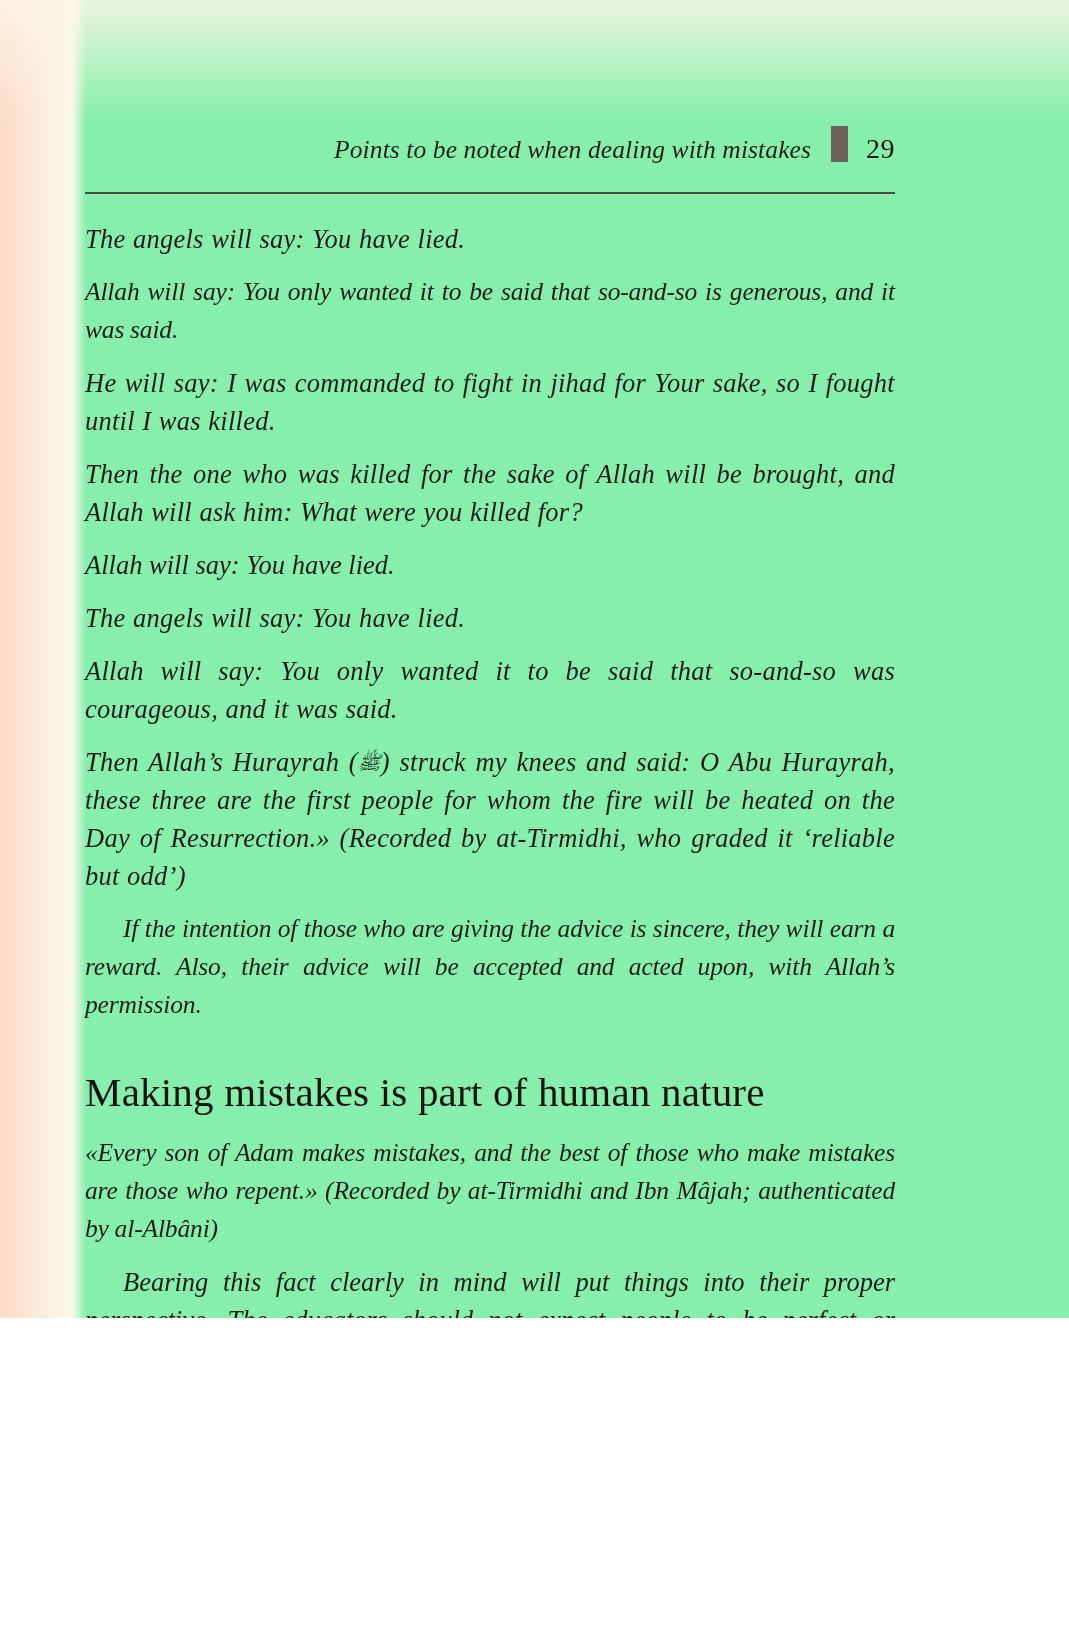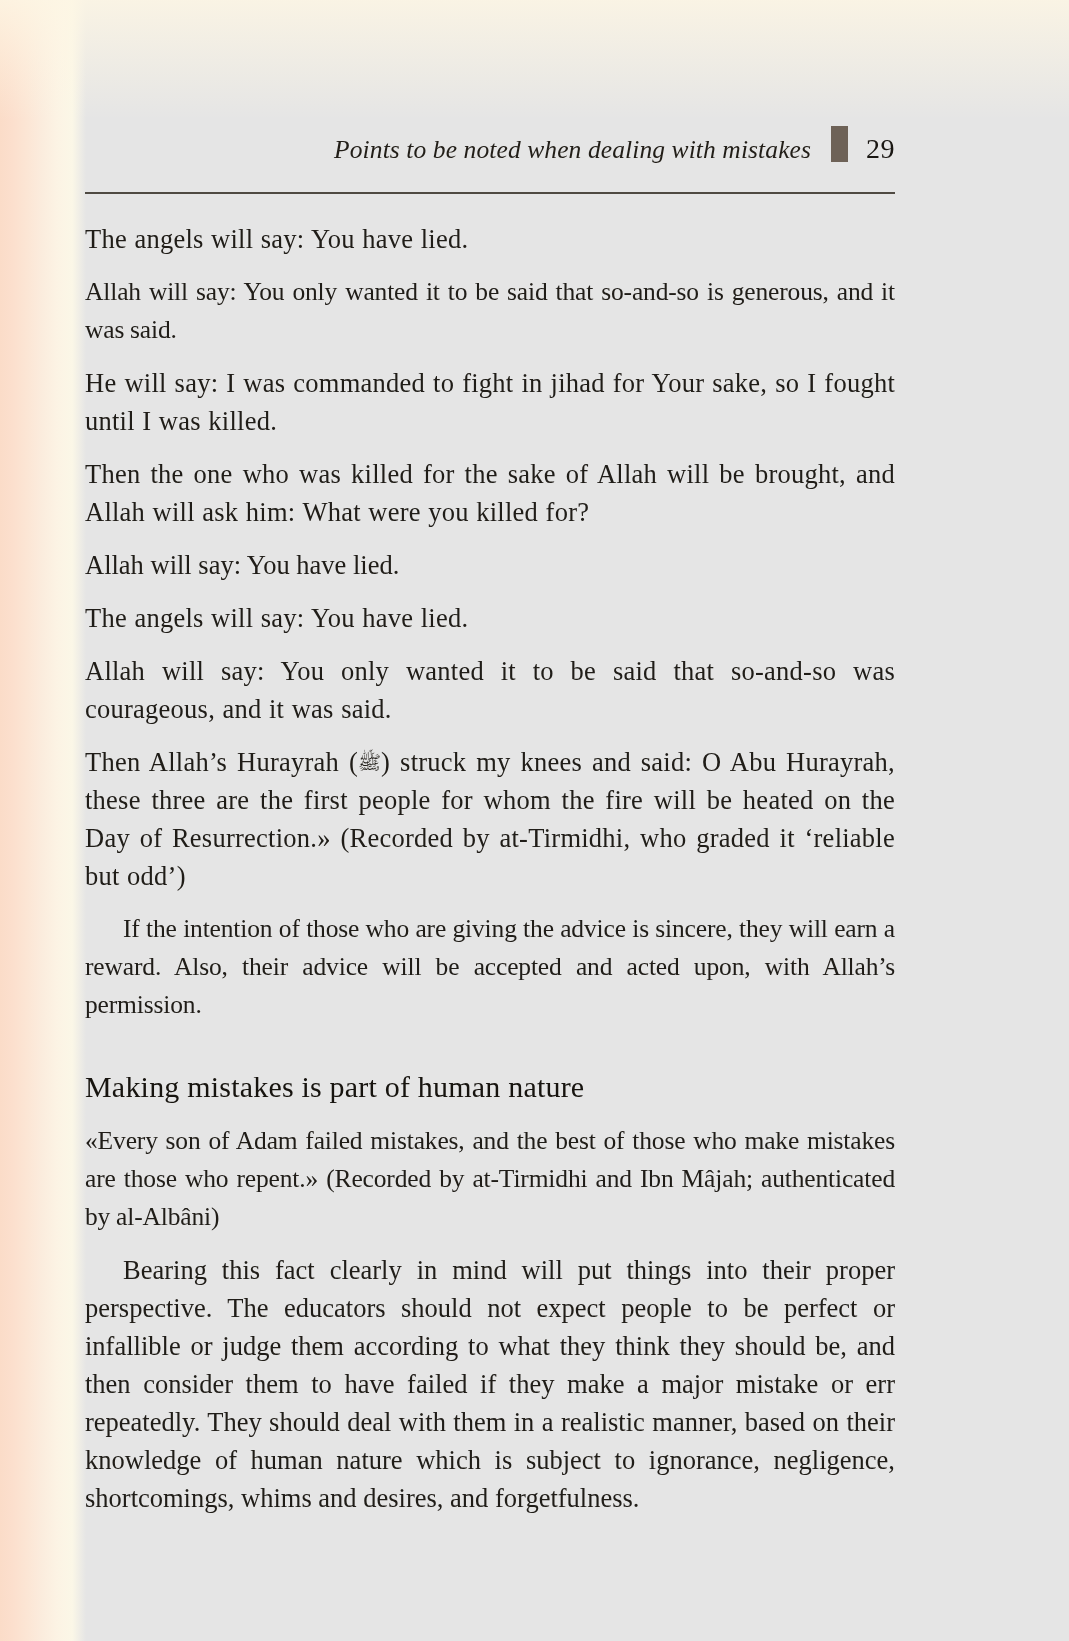--- a/index.html
+++ b/index.html
@@ -4,22 +4,22 @@
 <style>
   html, body {
     margin: 0;
     padding: 0;
     background: #ffffff;
   }
 
   #page {
     position: relative;
     width: 1069px;
-    height: 1641px;
-    background: #e5e5e5;
+    height: 1318px;
+    background: #86efac;
     overflow: hidden;
     font-family: "Liberation Serif", "DejaVu Serif", serif;
     color: #1d1a16;
   }
 
   
   #scan-left-edge {
     position: absolute;
     top: 0;
     left: 0;
@@ -104,20 +104,21 @@
   }
 
   p.para {
     margin: 0 0 15px 0;
     font-size: 26.5px;
     line-height: 38px;
     text-align: justify;
     text-justify: inter-word;
     color: #201d18;
     hyphens: none;
+    font-style: italic;
   }
 
   
   p.dense {
     font-size: 25.5px;
     letter-spacing: -0.15px;
     word-spacing: -0.4px;
   }
 
   p.wide {
@@ -125,21 +126,21 @@
     word-spacing: 0.6px;
   }
 
   p.indent {
     text-indent: 38px;
   }
 
   
   h2.section-heading {
     margin: 46px 0 18px 0;
-    font-size: 30px;
+    font-size: 41px;
     font-weight: 400;
     line-height: 1.12;
     letter-spacing: 0.2px;
     color: #17140f;
     font-family: "Liberation Serif", "DejaVu Serif", serif;
   }
 
   .honorific {
     font-size: 0.72em;
     font-family: "DejaVu Sans", sans-serif;
@@ -184,18 +185,18 @@
         <span>Then Allah’s Hurayrah (</span><span class="honorific">ﷺ</span><span>) struck my knees and said: O Abu Hurayrah, these three are the first people for whom the fire will be heated on the Day of Resurrection.» (Recorded by at-Tirmidhi, who graded it ‘reliable but odd’)</span>
       </p>
 
       <p class="para dense indent">If the intention of those who are giving the advice is sincere, they will earn a reward. Also, their advice will be accepted and acted upon, with Allah’s permission.</p>
 
     </div>
 
     <h2 class="section-heading">Making mistakes is part of human nature</h2>
 
 
-    <p class="para dense">«Every son of Adam failed mistakes, and the best of those who make mistakes are those who repent.» (Recorded by at-Tirmidhi and Ibn Mâjah; authenticated by al-Albâni)</p>
+    <p class="para dense">«Every son of Adam makes mistakes, and the best of those who make mistakes are those who repent.» (Recorded by at-Tirmidhi and Ibn Mâjah; authenticated by al-Albâni)</p>
 
     <p class="para indent">Bearing this fact clearly in mind will put things into their proper perspective. The educators should not expect people to be perfect or infallible or judge them according to what they think they should be, and then consider them to have failed if they make a major mistake or err repeatedly. They should deal with them in a realistic manner, based on their knowledge of human nature which is subject to ignorance, negligence, shortcomings, whims and desires, and forgetfulness.</p>
 
   </div>
 </div>
 
 </body></html>

